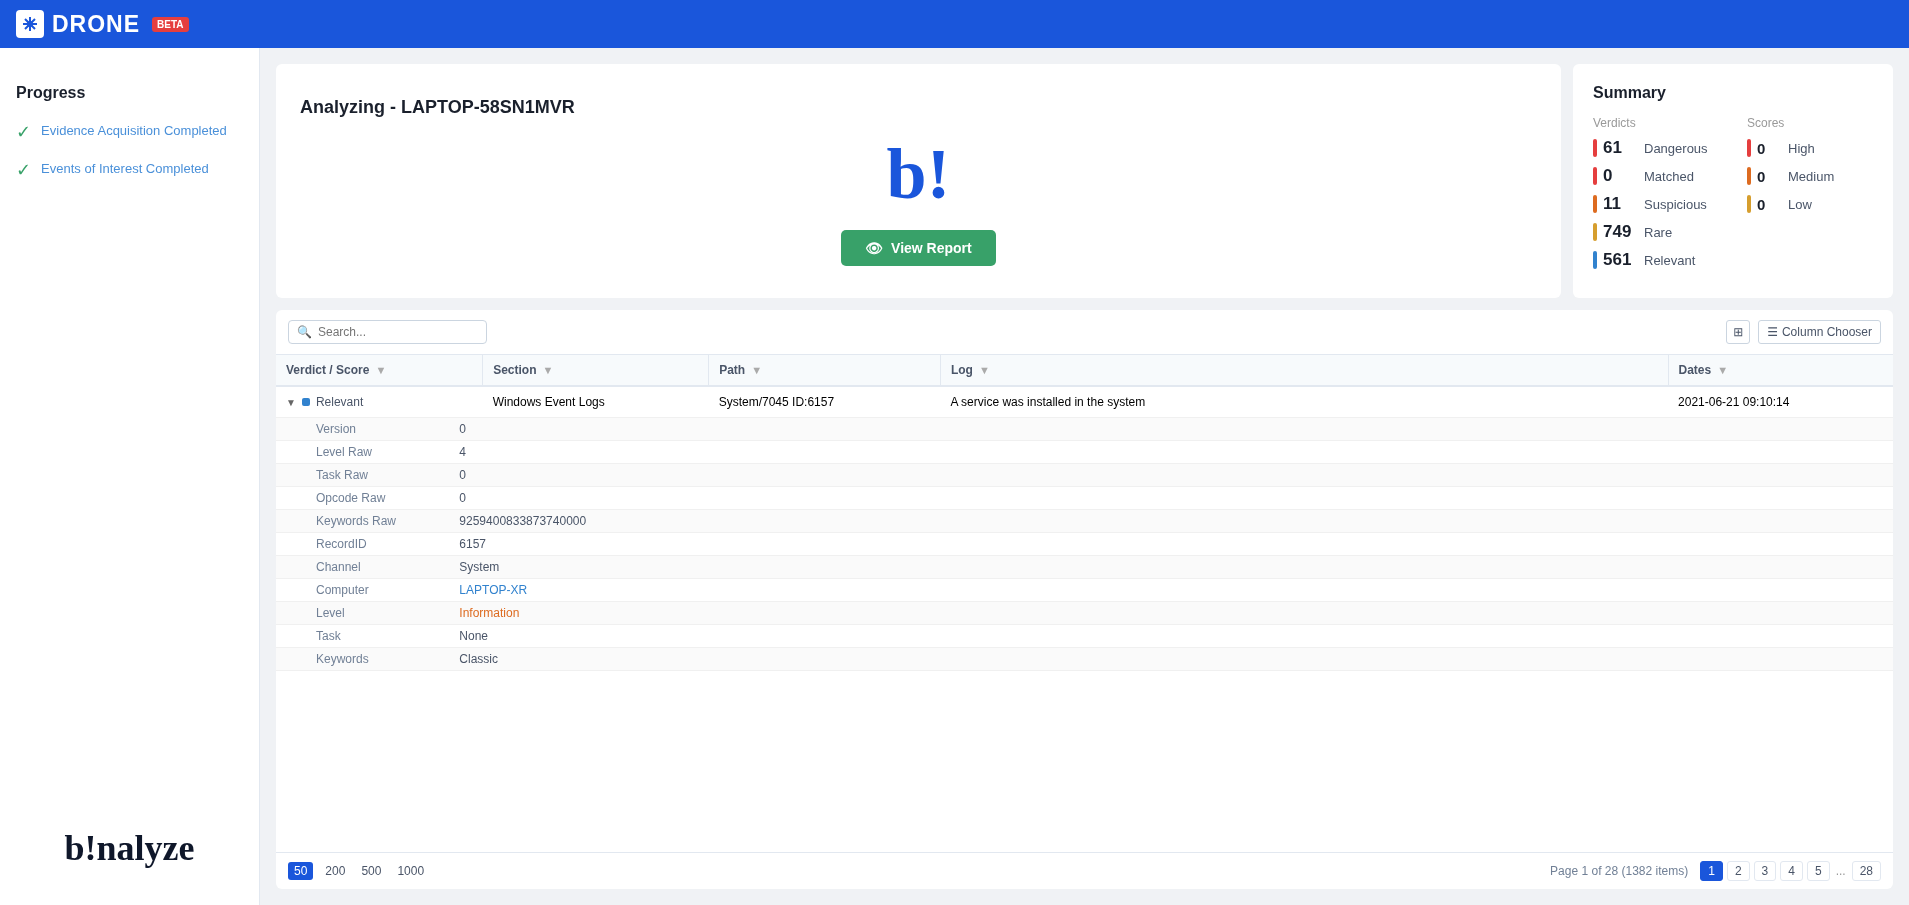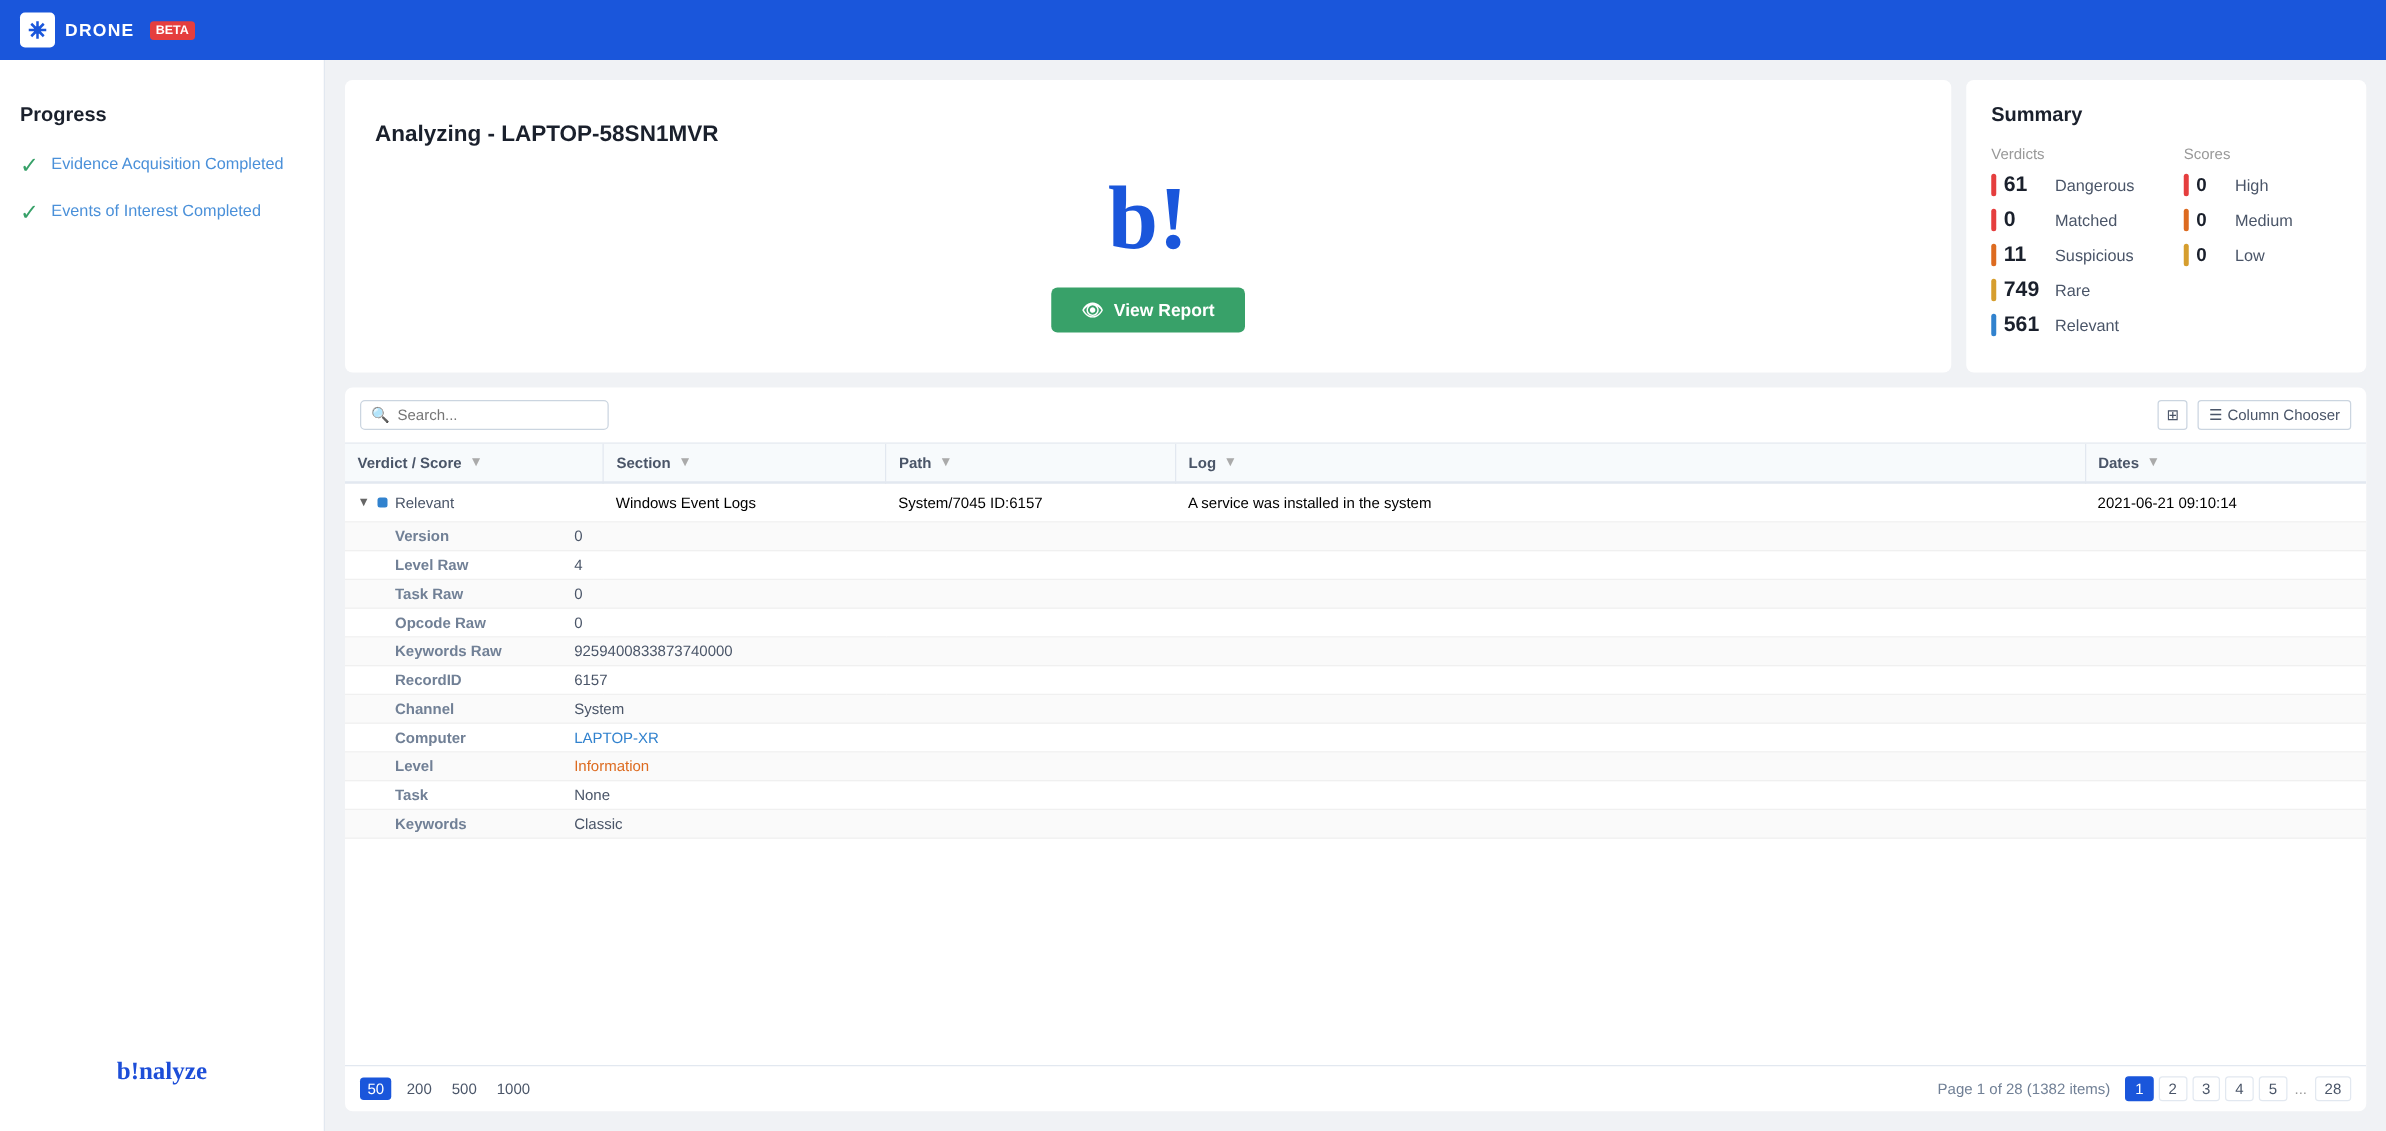--- a/index.html
+++ b/index.html
@@ -26,21 +26,21 @@
       border-radius: 4px;
       display: flex;
       align-items: center;
       justify-content: center;
       font-weight: bold;
       color: #1a56db;
       font-size: 14px;
     }
     .topnav-logo-text {
       color: white;
-      font-size: 14px;
+      font-size: 23px;
       font-weight: bold;
       letter-spacing: 1px;
     }
     .topnav-beta {
       background: #e53e3e;
       color: white;
       font-size: 10px;
       font-weight: bold;
       padding: 2px 5px;
       border-radius: 3px;
@@ -87,23 +87,23 @@
       color: #4a90d9;
       font-size: 13px;
       line-height: 1.4;
     }
     .sidebar-brand {
       margin-top: auto;
       text-align: center;
       padding-top: 20px;
     }
     .brand-logo {
-      font-size: 20px;
-      font-weight: bold;
-      color: #1d4ed8;
+      font-size: 36px;
+      font-weight: bold;
+      color: #0f172a;
       font-family: Georgia, serif;
       margin-top: 43px;
     }
 
     
     .content-area {
       flex: 1;
       display: flex;
       flex-direction: column;
       overflow: hidden;
@@ -359,21 +359,21 @@
       color: #4a5568;
     }
 
     
     .detail-row td {
       padding: 4px 10px 4px 40px;
     }
     .detail-label {
       color: #718096;
       font-size: 12px;
-      font-weight: 700;
+      font-weight: 400;
       display: inline-block;
       min-width: 140px;
     }
     .detail-value {
       color: #4a5568;
       font-size: 12px;
     }
     .detail-value.blue { color: #3182ce; }
     .detail-value.orange { color: #dd6b20; }
     .detail-row:nth-child(even) { background: #fafafa; }

